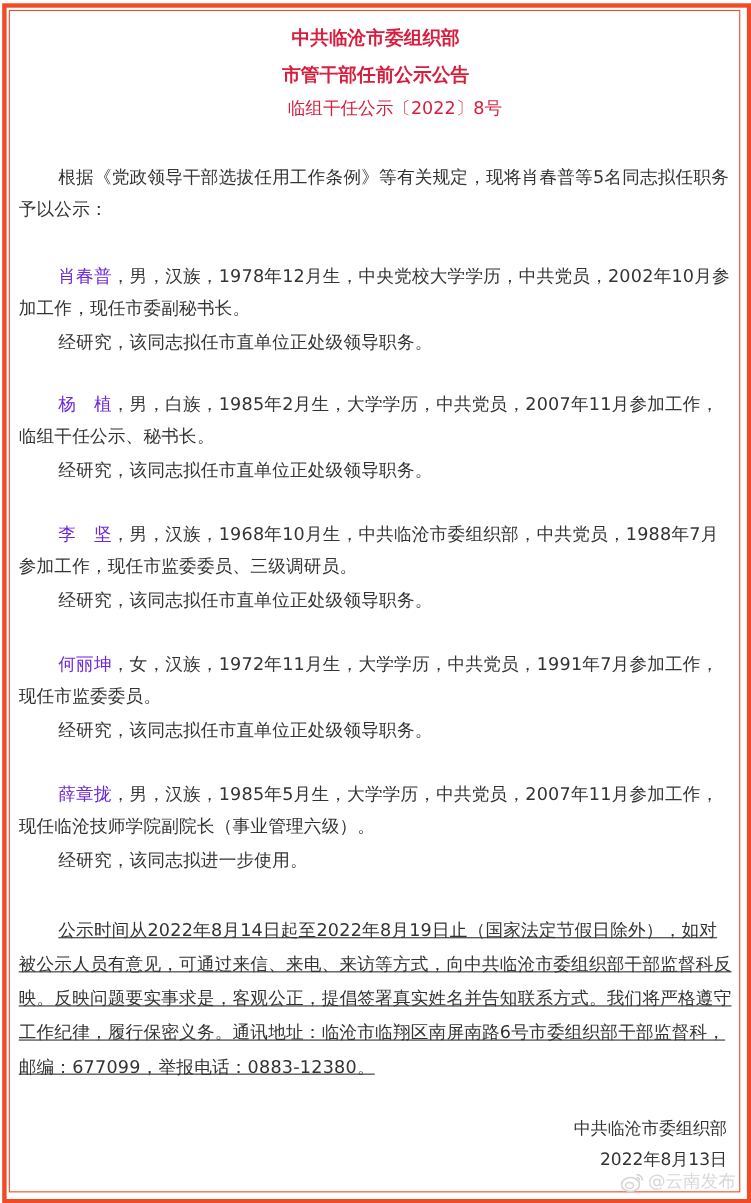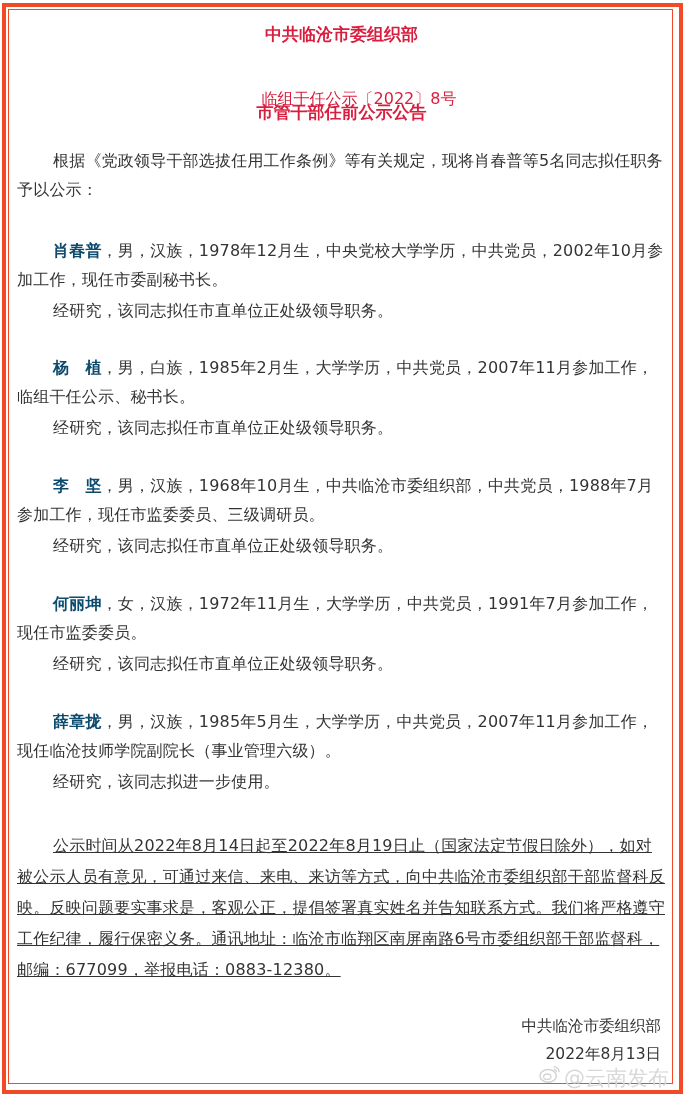--- a/index.html
+++ b/index.html
@@ -6,33 +6,33 @@
   body { width:683px; height:1094px; position:relative; overflow:hidden;
          font-family:"DejaVu Sans","Liberation Sans",sans-serif; color:#333; }
   .outer { position:absolute; left:2px; top:3px; width:673px; height:1083px;
            border:4px solid #f04a26; }
   .inner { position:absolute; left:8px; top:9px; width:663px; height:1073px;
            border:1.5px solid #f04a26; }
   .t1 { position:absolute; left:0; width:683px; text-align:center; color:#d81e3e; font-weight:bold; font-size:17px; }
   .t3 { position:absolute; left:0; width:662px; text-align:center; color:#d81e3e; font-size:16px;margin-left:28px; }
   .p { position:absolute; left:17px; width:648px; font-size:16px; line-height:29px; letter-spacing:0.2px; }
   .indent { text-indent:36px; }
-  .name { font-weight:bold; color:#0c4a6e; }
+  .name { font-weight:normal; color:#6d28d9; }
   .sig { position:absolute; right:22px; text-align:right; font-size:15.5px; }
-  .wm { position:absolute; right:14px; top:1064px; color:#d8d8d8; font-size:21px; display:flex; gap:3px; }
+  .wm { position:absolute; right:14px; top:1064px; color:#d8d8d8; font-size:16px; display:flex; align-items:center; gap:3px; }
   .wm svg { width:22px; height:20px; }
 </style>
 </head>
 <body>
 
 <div class="outer"></div>
 <div class="inner"></div>
 
 <div class="t1" style="top:23px;">中共临沧市委组织部</div>
-<div class="t1" style="top:57px;margin-top:44px;">市管干部任前公示公告</div>
+<div class="t1" style="top:57px;">市管干部任前公示公告</div>
 <div class="t3" style="top:89px;">临组干任公示〔2022〕8号</div>
 
 <div class="p indent" style="top:146px;">根据《党政领导干部选拔任用工作条例》等有关规定，现将肖春普等5名同志拟任职务予以公示：</div>
 
 <div class="p indent" style="top:236px;"><span class="name">肖春普</span><span>，男，汉族，1978年12月生，中央党校大学学历，中共党员，2002年10月参加工作，现任市委副秘书长。</span></div>
 <div class="p indent" style="top:296px;">经研究，该同志拟任市直单位正处级领导职务。</div>
 
 <div class="p indent" style="top:353px;"><span class="name">杨　植</span><span>，男，白族，1985年2月生，大学学历，中共党员，2007年11月参加工作，临组干任公示、秘书长。</span></div>
 <div class="p indent" style="top:413px;">经研究，该同志拟任市直单位正处级领导职务。</div>
 

